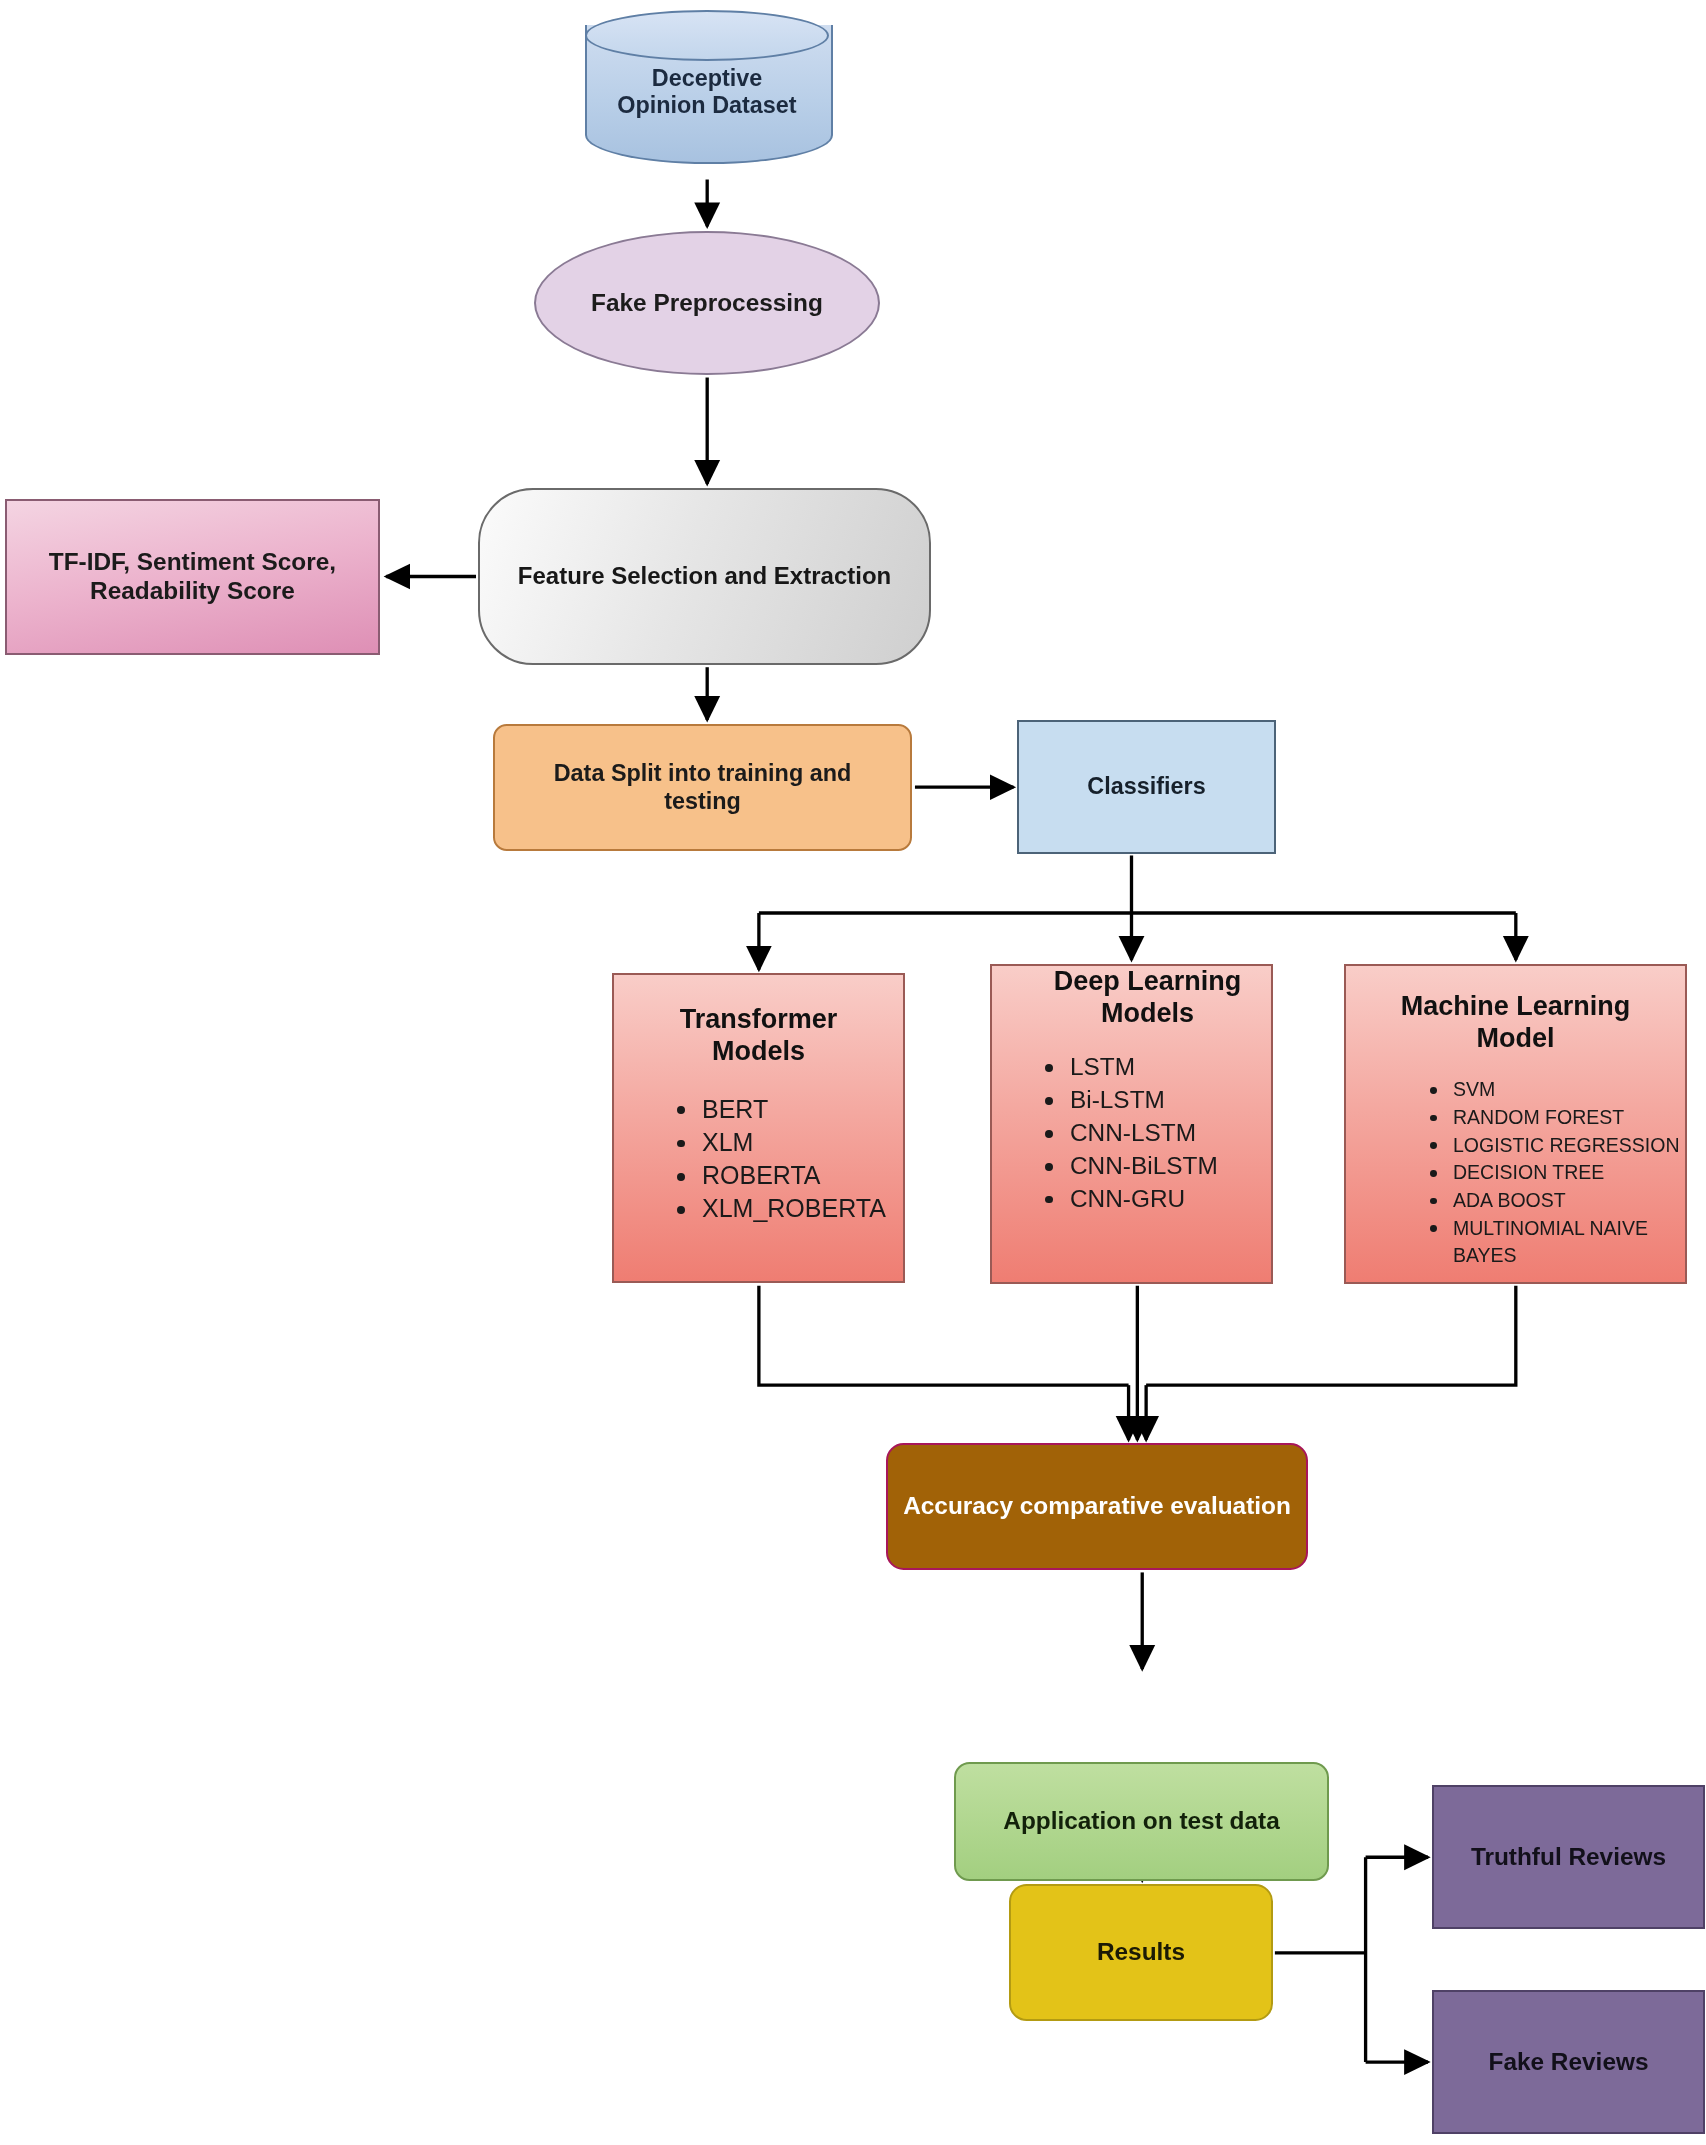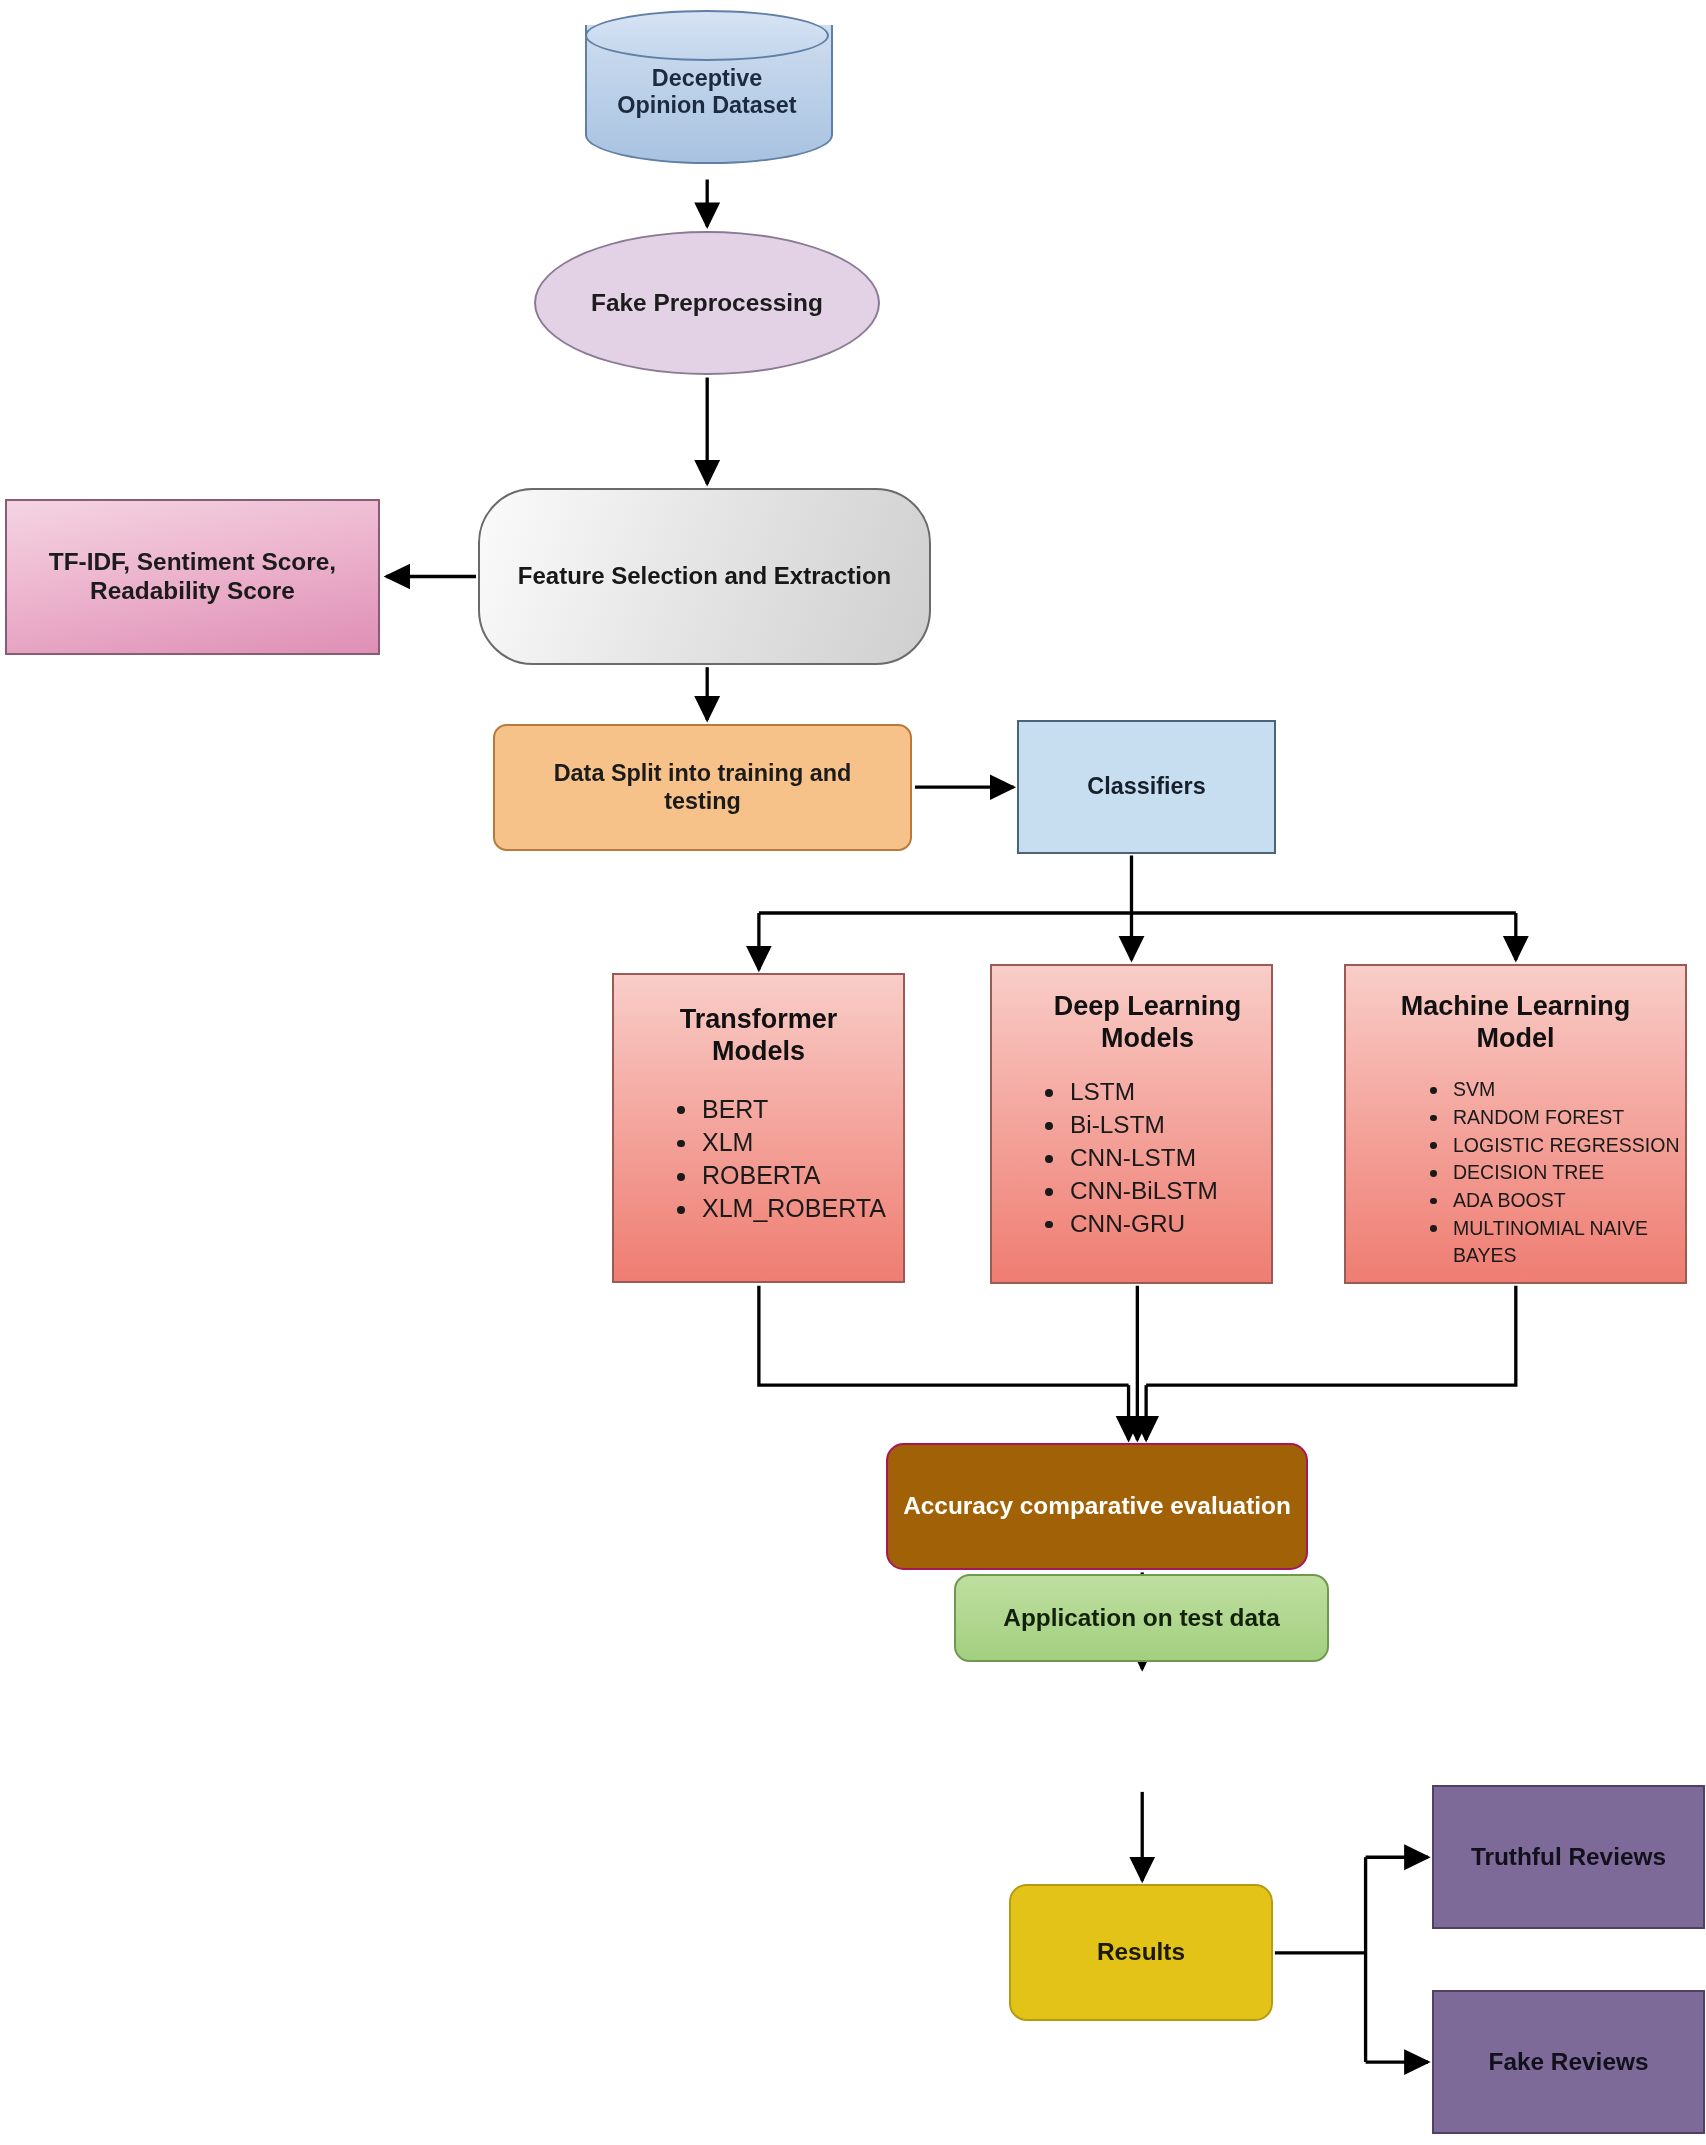--- a/index.html
+++ b/index.html
@@ -60,38 +60,38 @@
   .model li:before{content:"";position:absolute;border-radius:50%;
     background:#1a1a1a;}
 
   .m1{left:612px;top:973px;width:293px;height:310px;}
   .m1 .mtitle{font-size:27px;line-height:1.2;padding-top:29px;}
   .m1 ul{margin-top:25px;padding-left:59px;}
   .m1 li{font-size:25px;line-height:1.33;padding-left:29px;}
   .m1 li:before{width:7.8px;height:7.8px;left:3.9px;top:13.7px;}
 
   .m2{left:990px;top:964px;width:283px;height:320px;}
-  .m2 .mtitle{font-size:27px;line-height:1.2;padding-top:25px;margin-left:32px;}
+  .m2 .mtitle{font-size:27px;line-height:1.2;margin-left:32px;}
   .m2 ul{margin-top:21.5px;padding-left:49px;}
   .m2 li{font-size:24.4px;line-height:1.35;padding-left:29px;}
   .m2 li:before{width:7.8px;height:7.8px;left:3.9px;top:12.7px;}
 
   .m3{left:1344px;top:964px;width:343px;height:320px;}
   .m3 .mtitle{font-size:27px;line-height:1.2;padding-top:25px;}
   .m3 ul{margin-top:21.5px;padding-left:47px;margin-left:33px;}
   .m3 li{font-size:19.5px;line-height:1.42;padding-left:27px;}
   .m3 li:before{width:6.8px;height:6.8px;left:3.9px;top:10.7px;}
 
   
   .magenta{left:886px;top:1443px;width:422px;height:127px;
     background:#a16207;border:2px solid #a8165a;border-radius:17.6px;
     font-size:24.4px;font-weight:700;color:#ffffff;}
 
   
-  .green{left:954px;top:1574px;width:375px;height:88px;
+  .green{left:954px;top:1762px;width:375px;height:119px;
     background:linear-gradient(180deg,#bfdfa0,#a3cf80);
     border:2px solid #6f9a4e;border-radius:15.6px;
     font-size:24.4px;font-weight:700;color:#12210a;}
 
   
   .yellow{left:1009px;top:1884px;width:264px;height:137px;
     background:#e3c318;border:2px solid #b39b12;border-radius:17.6px;
     font-size:24.4px;font-weight:700;color:#1b1a05;}
 
   

